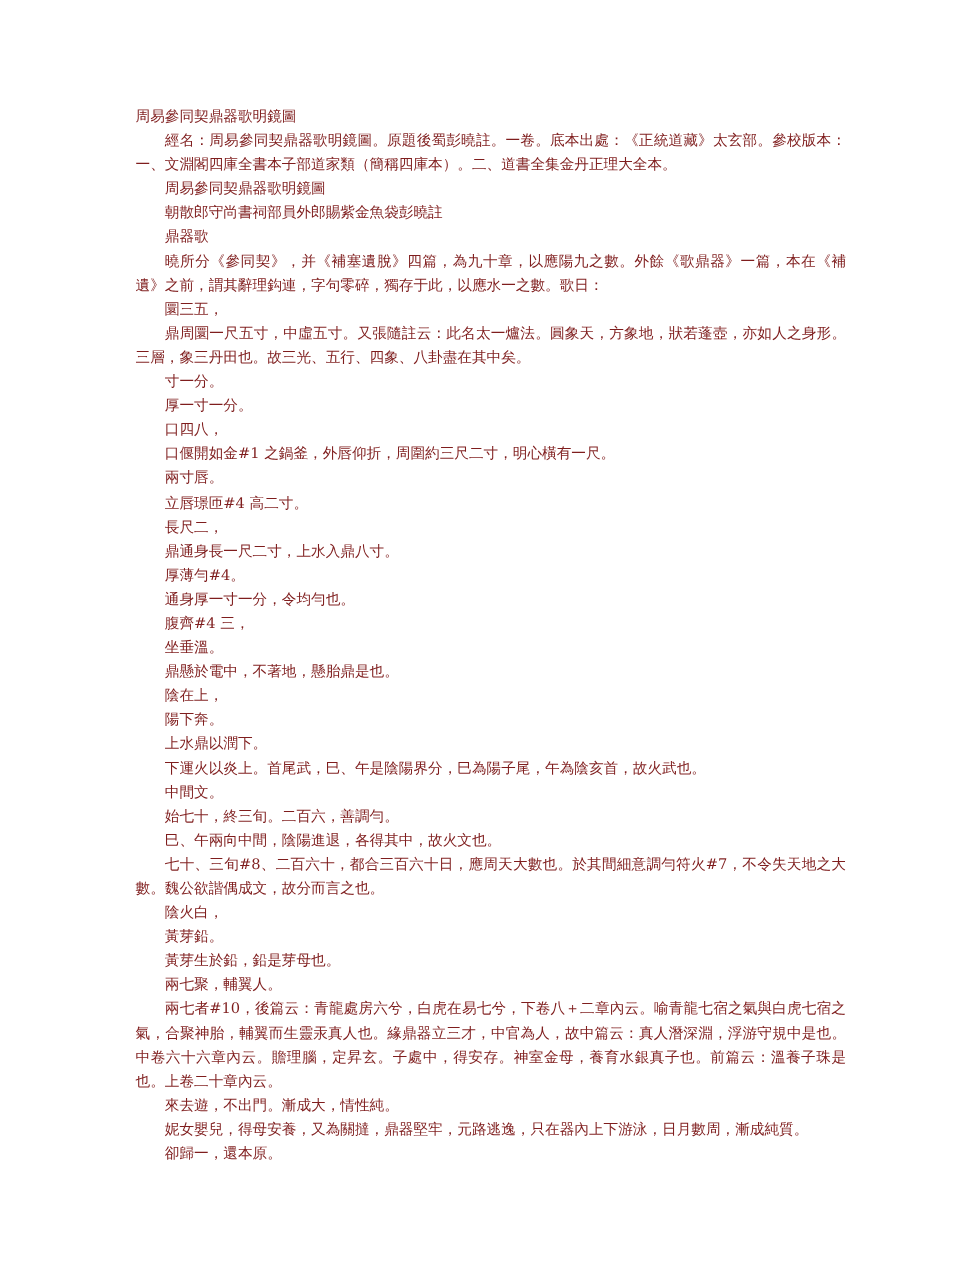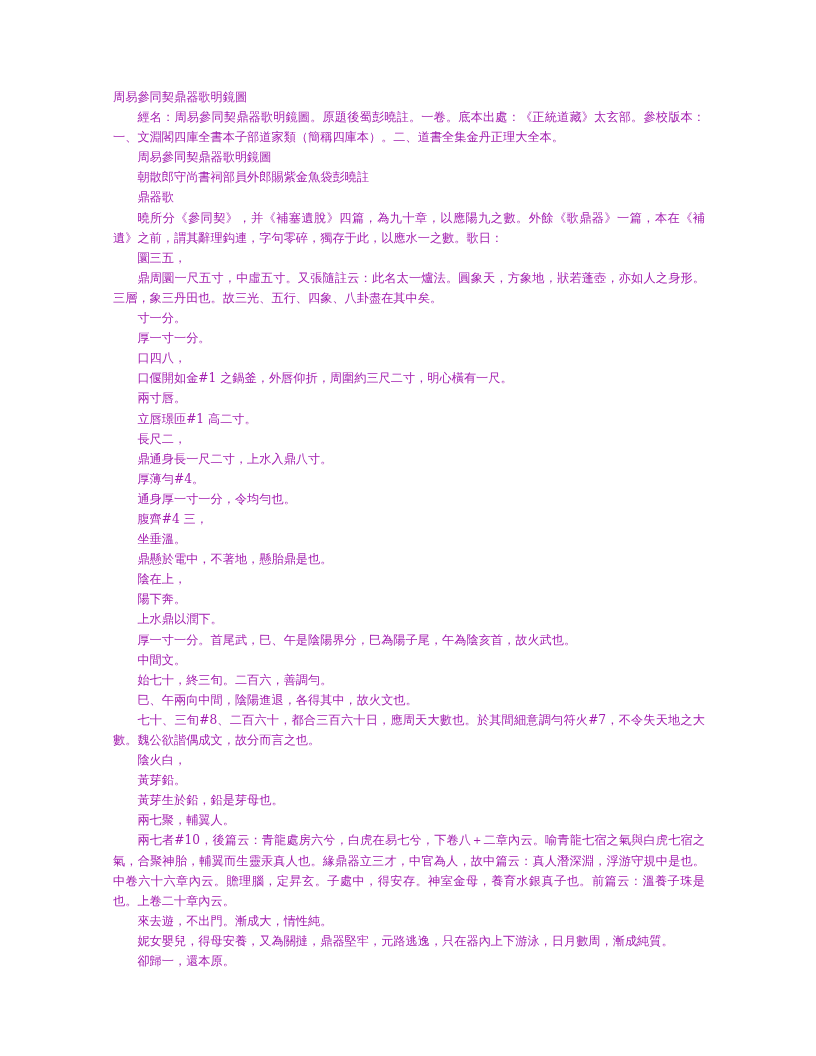--- a/index.html
+++ b/index.html
@@ -29,21 +29,21 @@
   p.line {
     margin: 0;
     padding: 0;
     font-size: 12.2px;
     line-height: 20.1px;
     text-align: justify;
     text-justify: inter-ideograph;
     letter-spacing: 0px;
     word-break: break-all;
     white-space: normal;
-    color: #a21caf;
+    color: #7f1d1d;
   }
   p.line.indent {
     text-indent: 2em;
   }
   
   .title-line {
     text-indent: 0;
   }
 </style>
 </head>
@@ -62,38 +62,38 @@
     <p class="line indent">圜三五，</p>
     <p class="line indent">鼎周圜一尺五寸，中虛五寸。又張隨註云：此名太一爐法。圓象天，方象地，狀若蓬壺，亦如人之身形。三層，象三丹田也。故三光、五行、四象、八卦盡在其中矣。</p>
 
     <p class="line indent">寸一分。</p>
     <p class="line indent">厚一寸一分。</p>
 
     <p class="line indent">口四八，</p>
     <p class="line indent">口偃開如金#1 之鍋釜，外唇仰折，周圍約三尺二寸，明心橫有一尺。</p>
 
     <p class="line indent">兩寸唇。</p>
-    <p class="line indent">立唇璟匝#1 高二寸。</p>
+    <p class="line indent">立唇璟匝#4 高二寸。</p>
 
     <p class="line indent">長尺二，</p>
     <p class="line indent">鼎通身長一尺二寸，上水入鼎八寸。</p>
 
     <p class="line indent">厚薄勻#4。</p>
     <p class="line indent">通身厚一寸一分，令均勻也。</p>
 
     <p class="line indent">腹齊#4 三，</p>
 
     <p class="line indent">坐垂溫。</p>
     <p class="line indent">鼎懸於電中，不著地，懸胎鼎是也。</p>
 
     <p class="line indent">陰在上，</p>
     <p class="line indent">陽下奔。</p>
 
     <p class="line indent">上水鼎以潤下。</p>
-    <p class="line indent">厚一寸一分。首尾武，巳、午是陰陽界分，巳為陽子尾，午為陰亥首，故火武也。</p>
+    <p class="line indent">下運火以炎上。首尾武，巳、午是陰陽界分，巳為陽子尾，午為陰亥首，故火武也。</p>
 
     <p class="line indent">中間文。</p>
     <p class="line indent">始七十，終三旬。二百六，善調勻。</p>
 
     <p class="line indent">巳、午兩向中間，陰陽進退，各得其中，故火文也。</p>
     <p class="line indent">七十、三旬#8、二百六十，都合三百六十日，應周天大數也。於其間細意調勻符火#7，不令失天地之大數。魏公欲諧偶成文，故分而言之也。</p>
 
     <p class="line indent">陰火白，</p>
 
     <p class="line indent">黃芽鉛。</p>

